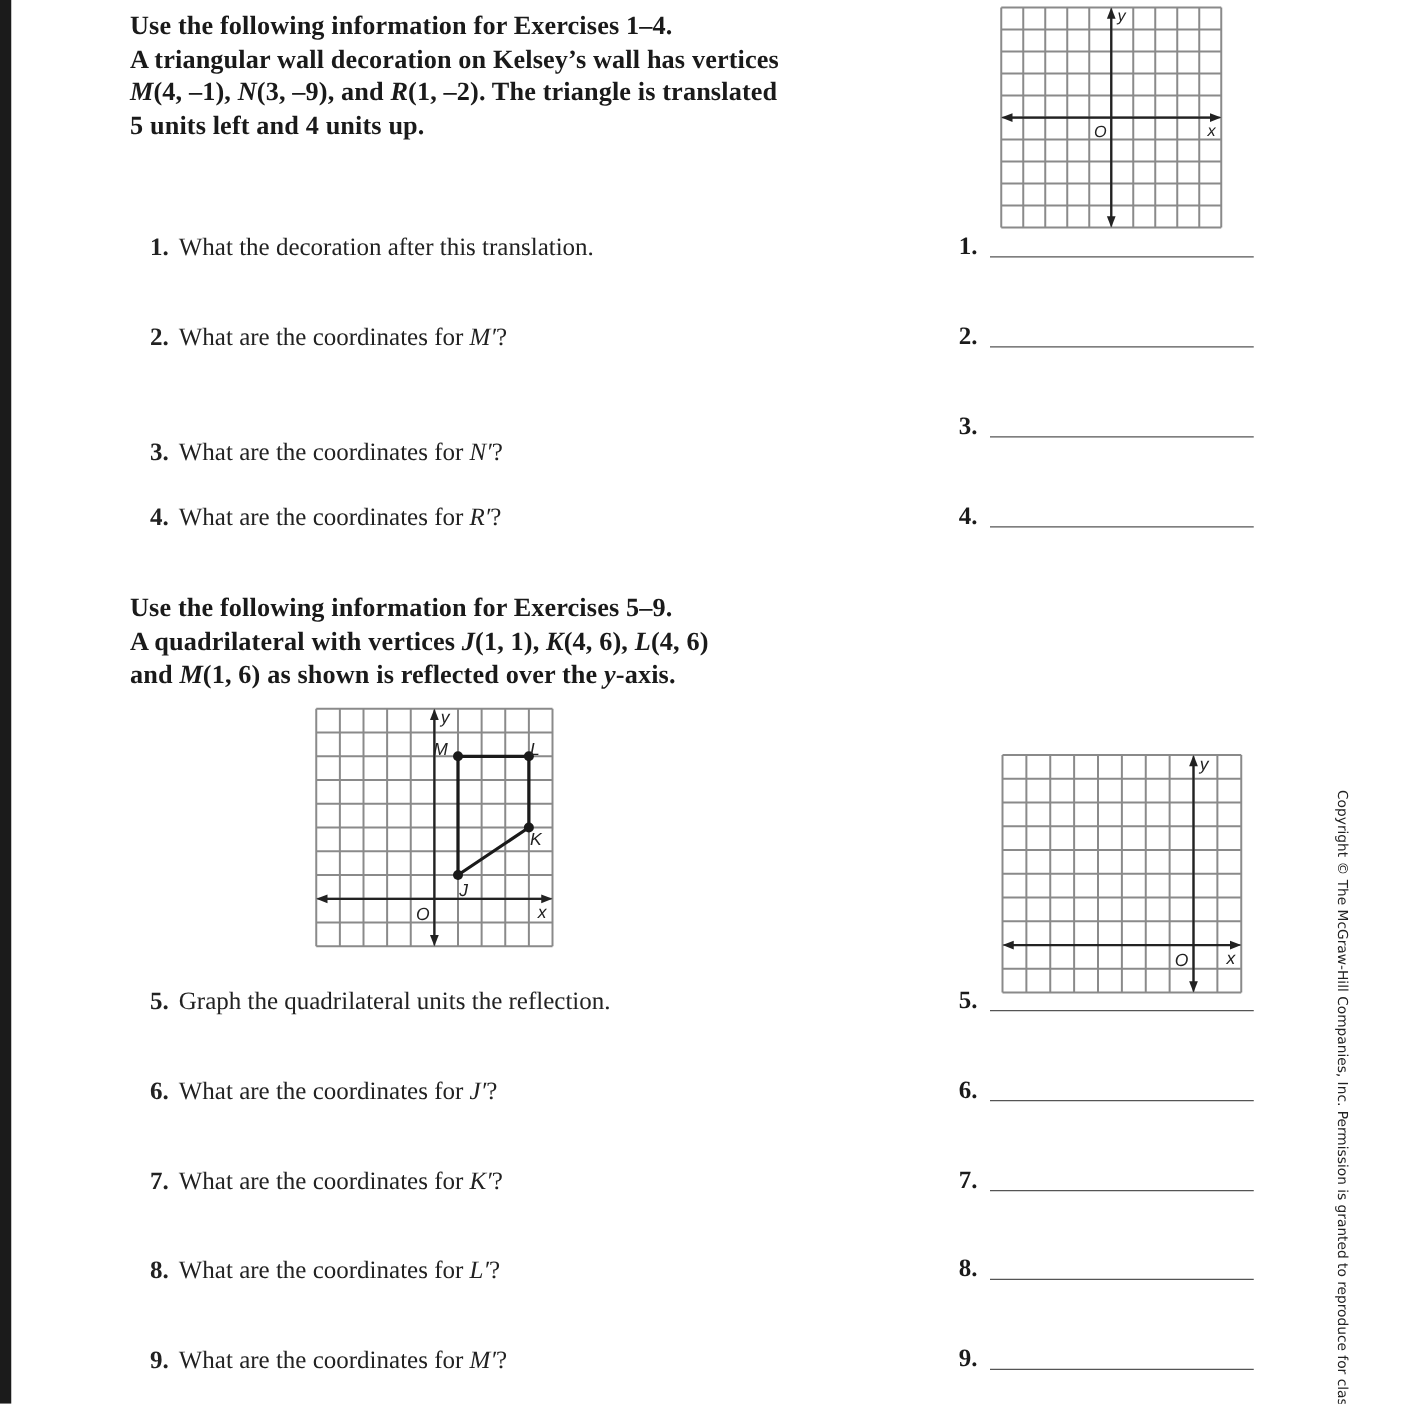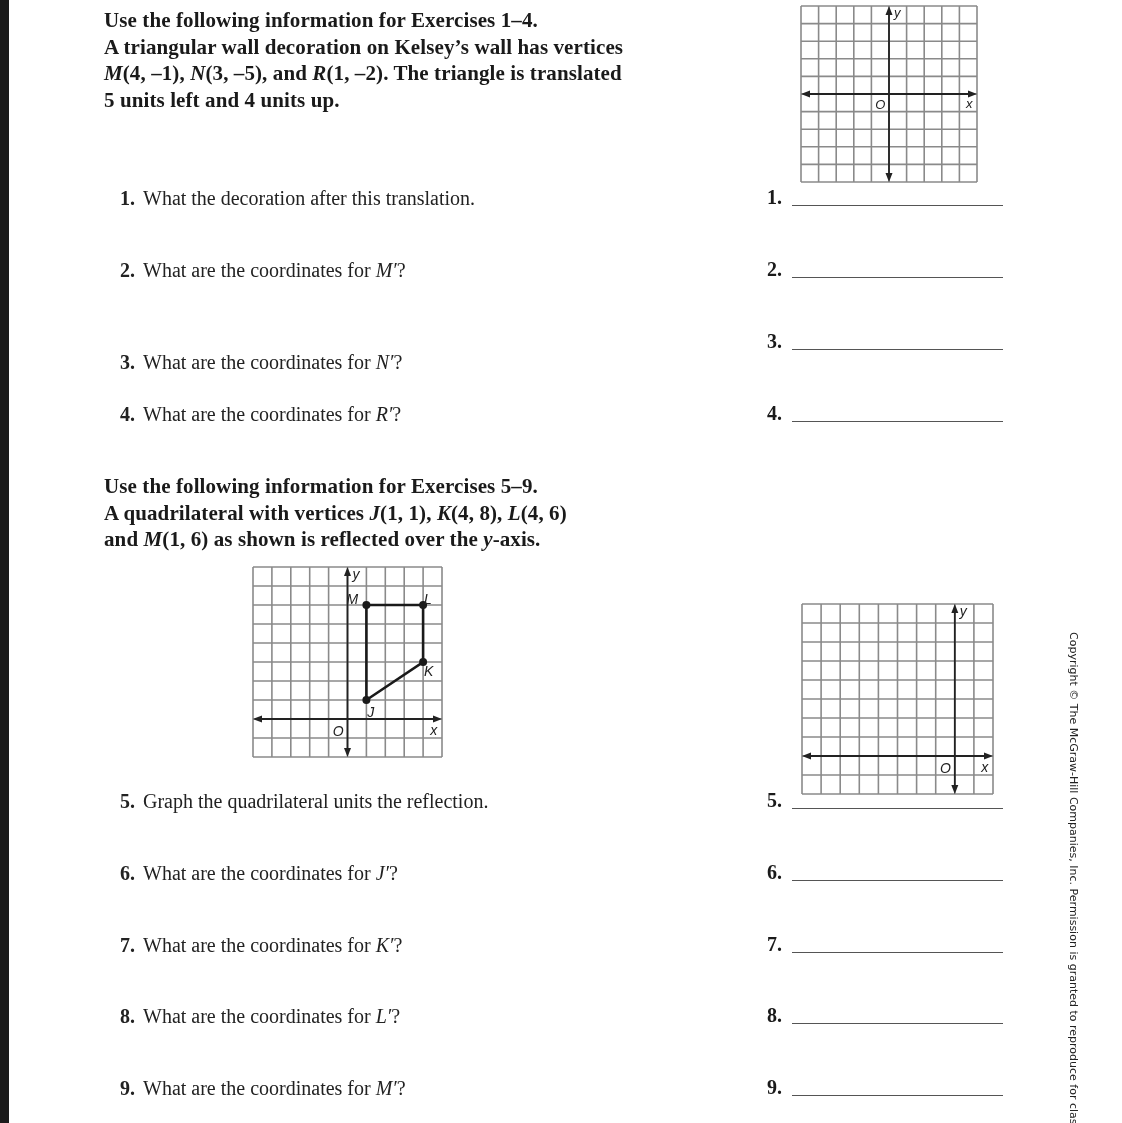--- a/index.html
+++ b/index.html
@@ -31,21 +31,21 @@
   }
 </style>
 </head>
 <body>
 
 <div class="edge"></div>
 
 <div class="intro" style="top:7px;">
   <div>Use the following information for Exercises 1–4.</div>
   <div>A triangular wall decoration on Kelsey’s wall has vertices</div>
-  <div><i>M</i><span>(4, –1), </span><i>N</i><span>(3, –5), and </span><i>R</i><span>(1, –2). The triangle is translated</span></div>
+  <div><i>M</i><span>(4, –1), </span><i>N</i><span>(3, –9), and </span><i>R</i><span>(1, –2). The triangle is translated</span></div>
   <div>5 units left and 4 units up.</div>
 </div>
 
 <svg class="grid" id="grid1" style="left:801px; top:6px;" width="176" height="176">
     <line x1="0" y1="0" x2="0" y2="176" stroke="#8a8a8a" stroke-width="1.6"></line>
     <line x1="17.6" y1="0" x2="17.6" y2="176" stroke="#8a8a8a" stroke-width="1.6"></line>
     <line x1="35.2" y1="0" x2="35.2" y2="176" stroke="#8a8a8a" stroke-width="1.6"></line>
     <line x1="52.800000000000004" y1="0" x2="52.800000000000004" y2="176" stroke="#8a8a8a" stroke-width="1.6"></line>
     <line x1="70.4" y1="0" x2="70.4" y2="176" stroke="#8a8a8a" stroke-width="1.6"></line>
     <line x1="88" y1="0" x2="88" y2="176" stroke="#8a8a8a" stroke-width="1.6"></line>
@@ -78,21 +78,21 @@
 
 <div id="s1q">
     <div class="q" style="top: 186px;"><span class="num">1.</span><span>What the decoration after this translation.</span></div>
     <div class="q" style="top: 258px;"><span class="num">2.</span><span>What are the coordinates for </span><i>M′</i><span>?</span></div>
     <div class="q" style="top: 330px; margin-top: 20px;"><span class="num">3.</span><span>What are the coordinates for </span><i>N′</i><span>?</span></div>
     <div class="q" style="top: 402px; text-align: center;"><span class="num">4.</span><span>What are the coordinates for </span><i>R′</i><span>?</span></div>
   </div>
 
 <div class="intro" style="top:473px;">
   <div>Use the following information for Exercises 5–9.</div>
-  <div><span>A quadrilateral with vertices </span><i>J</i><span>(1, 1), </span><i>K</i><span>(4, 8), </span><i>L</i><span>(4, 6)</span></div>
+  <div><span>A quadrilateral with vertices </span><i>J</i><span>(1, 1), </span><i>K</i><span>(4, 6), </span><i>L</i><span>(4, 6)</span></div>
   <div><span>and </span><i>M</i><span>(1, 6) as shown is reflected over the </span><i>y</i><span>-axis.</span></div>
 </div>
 
 <svg class="grid" id="grid2" style="left:253px; top:567px;" width="189" height="190">
     <line x1="0" y1="0" x2="0" y2="190" stroke="#8a8a8a" stroke-width="1.6"></line>
     <line x1="18.9" y1="0" x2="18.9" y2="190" stroke="#8a8a8a" stroke-width="1.6"></line>
     <line x1="37.8" y1="0" x2="37.8" y2="190" stroke="#8a8a8a" stroke-width="1.6"></line>
     <line x1="56.699999999999996" y1="0" x2="56.699999999999996" y2="190" stroke="#8a8a8a" stroke-width="1.6"></line>
     <line x1="75.6" y1="0" x2="75.6" y2="190" stroke="#8a8a8a" stroke-width="1.6"></line>
     <line x1="94.5" y1="0" x2="94.5" y2="190" stroke="#8a8a8a" stroke-width="1.6"></line>

